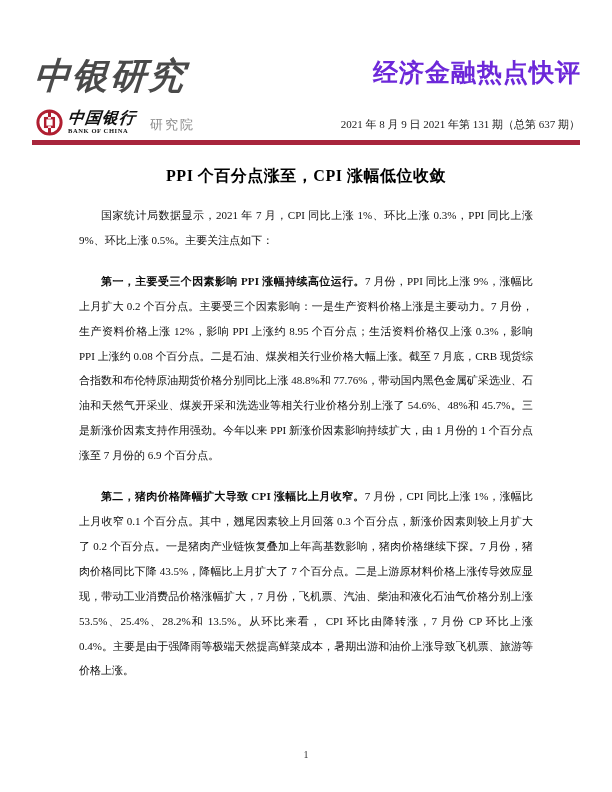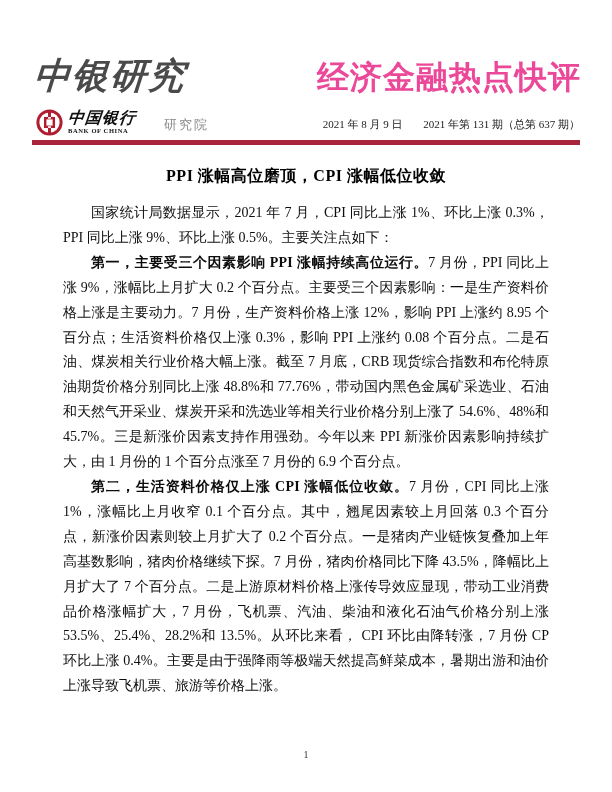--- a/index.html
+++ b/index.html
@@ -18,69 +18,69 @@
     position: absolute; left: 34px; top: 52px;
     font-family: "DejaVu Serif", serif;
     font-style: italic; font-weight: 700;
     font-size: 36px; letter-spacing: 2px;
     color: #4a4a4a;
     transform: skewX(-4deg);
   }
   .pub-title {
     position: absolute; right: 31px; top: 56px;
     font-family: "Liberation Sans", "DejaVu Sans", sans-serif;
-    font-weight: 700; font-size: 32px; letter-spacing: 1px;
-    color: #ec4899; white-space: nowrap;
+    font-weight: 700; font-size: 25px; letter-spacing: 1px;
+    color: #6d28d9; white-space: nowrap;
   }
   .brand-row {
     position: absolute; left: 36px; top: 109px;
     display: flex; align-items: center;
   }
   .boc-logo { width: 27px; height: 27px; display: block; }
   .boc-words { margin-left: 5px; line-height: 1; }
   .boc-cn {
     font-family: "DejaVu Serif", serif;
     font-weight: 700; font-style: italic;
     font-size: 16px; color: #111; letter-spacing: 1px;
     display: block; transform: skewX(-6deg);
   }
   .boc-en {
     font-family: "Liberation Serif", serif;
     font-weight: 700; font-size: 6.5px; letter-spacing: 0.6px;
     color: #111; display: block; margin-top: 2px;
   }
   .division {
-    margin-left: 28px; align-self: flex-end;
+    margin-left: 14px; align-self: flex-end;
     font-family: "Liberation Sans", sans-serif;
     font-size: 13px; color: #8a8a8a; letter-spacing: 2px;
     padding-bottom: 2px;
   }
   .issue-row {
     position: absolute; right: 32px; top: 117px;
     font-size: 11px; color: #222; white-space: nowrap;
     font-family: "Liberation Serif", serif;
   }
-  .issue-row .date { margin-right: 18px; }
+  .issue-row .date { }
   .red-rule {
     position: absolute; left: 32px; right: 32px; top: 140px;
     height: 4.5px; background: #a8253c;
   }
   
   .article {
     position: absolute; left: 63px; right: 63px; top: 166px;
   }
   .article-title {
     text-align: center;
     font-size: 16px; font-weight: 600;
     color: #000; margin: 0 0 14px 0;
     letter-spacing: 0.5px;
   }
   .body-text p {
-    margin: 0;
-    font-size: 14px;
+    margin: 16px;
+    font-size: 11px;
     line-height: 24.9px;
     text-align: justify;
     text-indent: 2em;
     color: #0d0d0d;
   }
   .body-text p b { font-weight: 700; letter-spacing: 0.2px; }
   
   .page-number {
     position: absolute; left: 0; right: 0; top: 749px;
     text-align: center; font-size: 10px; color: #333;
@@ -115,26 +115,26 @@
 
     <div class="issue-row">
       <span class="date">2021 年 8 月 9 日</span>
       <span class="issue">2021 年第 131 期（总第 637 期）</span>
     </div>
 
     <div class="red-rule"></div>
   </div>
 
   <div class="article">
-    <h1 class="article-title">PPI 涨幅高位磨顶，CPI 涨幅低位收敛</h1>
+    <h1 class="article-title">PPI 个百分点涨至，CPI 涨幅低位收敛</h1>
 
     <div class="body-text">
       <p><b></b><span>国家统计局数据显示，2021 年 7 月，CPI 同比上涨 1%、环比上涨 0.3%，PPI 同比上涨 9%、环比上涨 0.5%。主要关注点如下：</span></p>
 
       <p><b>第一，主要受三个因素影响 PPI 涨幅持续高位运行。</b><span>7 月份，PPI 同比上涨 9%，涨幅比上月扩大 0.2 个百分点。主要受三个因素影响：一是生产资料价格上涨是主要动力。7 月份，生产资料价格上涨 12%，影响 PPI 上涨约 8.95 个百分点；生活资料价格仅上涨 0.3%，影响 PPI 上涨约 0.08 个百分点。二是石油、煤炭相关行业价格大幅上涨。截至 7 月底，CRB 现货综合指数和布伦特原油期货价格分别同比上涨 48.8%和 77.76%，带动国内黑色金属矿采选业、石油和天然气开采业、煤炭开采和洗选业等相关行业价格分别上涨了 54.6%、48%和 45.7%。三是新涨价因素支持作用强劲。今年以来 PPI 新涨价因素影响持续扩大，由 1 月份的 1 个百分点涨至 7 月份的 6.9 个百分点。</span></p>
 
-      <p><b>第二，生活资料价格仅上涨 CPI 涨幅低位收敛。</b><span>7 月份，CPI 同比上涨 1%，涨幅比上月收窄 0.1 个百分点。其中，翘尾因素较上月回落 0.3 个百分点，新涨价因素则较上月扩大了 0.2 个百分点。一是猪肉产业链恢复叠加上年高基数影响，猪肉价格继续下探。7 月份，猪肉价格同比下降 43.5%，降幅比上月扩大了 7 个百分点。二是上游原材料价格上涨传导效应显现，带动工业消费品价格涨幅扩大，7 月份，飞机票、汽油、柴油和液化石油气价格分别上涨 53.5%、25.4%、28.2%和 13.5%。从环比来看， CPI 环比由降转涨，7 月份 CP 环比上涨 0.4%。主要是由于强降雨等极端天然提高鲜菜成本，暑期出游和油价上涨导致飞机票、旅游等价格上涨。</span></p>
+      <p><b>第二，猪肉价格降幅扩大导致 CPI 涨幅比上月收窄。</b><span>7 月份，CPI 同比上涨 1%，涨幅比上月收窄 0.1 个百分点。其中，翘尾因素较上月回落 0.3 个百分点，新涨价因素则较上月扩大了 0.2 个百分点。一是猪肉产业链恢复叠加上年高基数影响，猪肉价格继续下探。7 月份，猪肉价格同比下降 43.5%，降幅比上月扩大了 7 个百分点。二是上游原材料价格上涨传导效应显现，带动工业消费品价格涨幅扩大，7 月份，飞机票、汽油、柴油和液化石油气价格分别上涨 53.5%、25.4%、28.2%和 13.5%。从环比来看， CPI 环比由降转涨，7 月份 CP 环比上涨 0.4%。主要是由于强降雨等极端天然提高鲜菜成本，暑期出游和油价上涨导致飞机票、旅游等价格上涨。</span></p>
     </div>
   </div>
 
   <div class="page-number">1</div>
 
 </div>
 
 </body></html>

